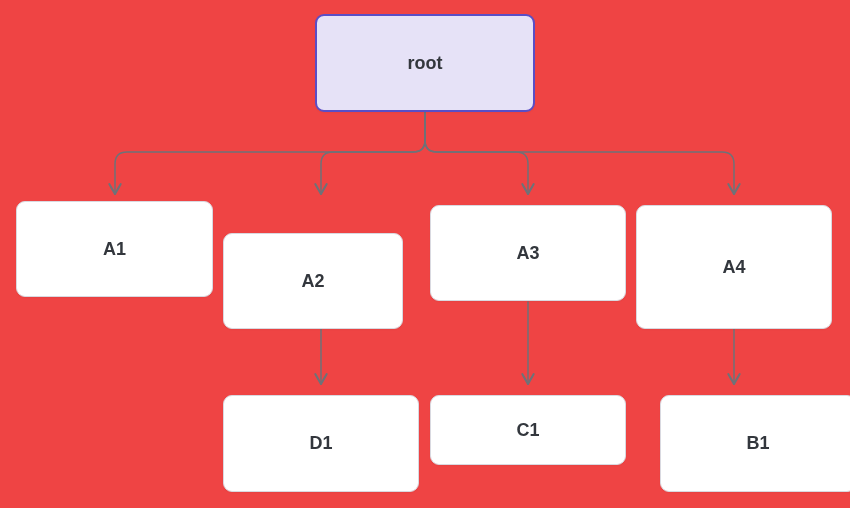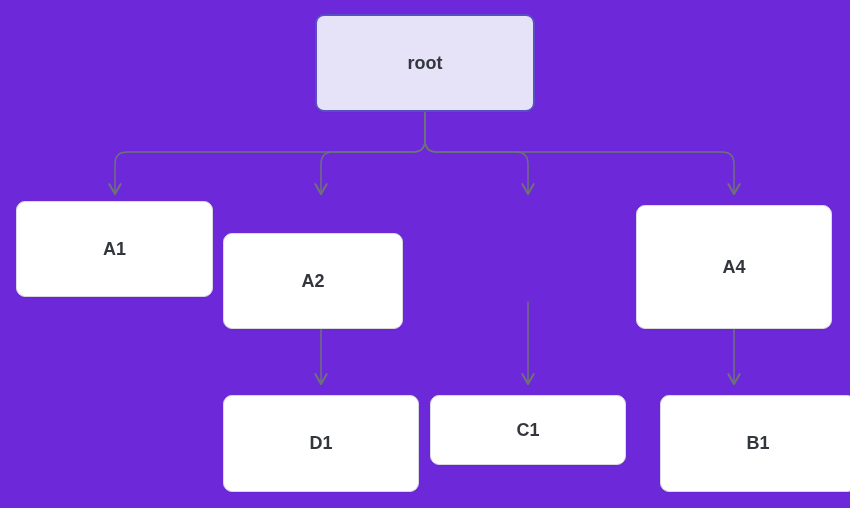--- a/index.html
+++ b/index.html
@@ -5,21 +5,21 @@
   html, body {
     margin: 0;
     padding: 0;
     background: #f7f7f8;
     font-family: "Liberation Sans", sans-serif;
   }
   .canvas {
     position: relative;
     width: 850px;
     height: 508px;
-    background: #6d28d9;
+    background: #ef4444;
     overflow: hidden;
   }
   .edges-layer {
     position: absolute;
     left: 0; top: 0;
     width: 850px; height: 508px;
     pointer-events: none;
   }
   .node {
     position: absolute;
@@ -69,19 +69,20 @@
       <path d="M321 302 L321 384" marker-end="url(#arrow)"></path>
       <path d="M528 302 L528 384" marker-end="url(#arrow)"></path>
       <path d="M734 302 L734 384" marker-end="url(#arrow)"></path>
     </g>
   </svg>
 
   <div class="node node-root pos-root">root</div>
 
   <div class="node pos-a1">A1</div>
   <div class="node pos-a2">A2</div>
+  <div class="node pos-a3">A3</div>
   <div class="node pos-a4">A4</div>
 
   <div class="node pos-d1">D1</div>
   <div class="node pos-c1">C1</div>
   <div class="node pos-b1">B1</div>
 
 </div>
 
 </body></html>

